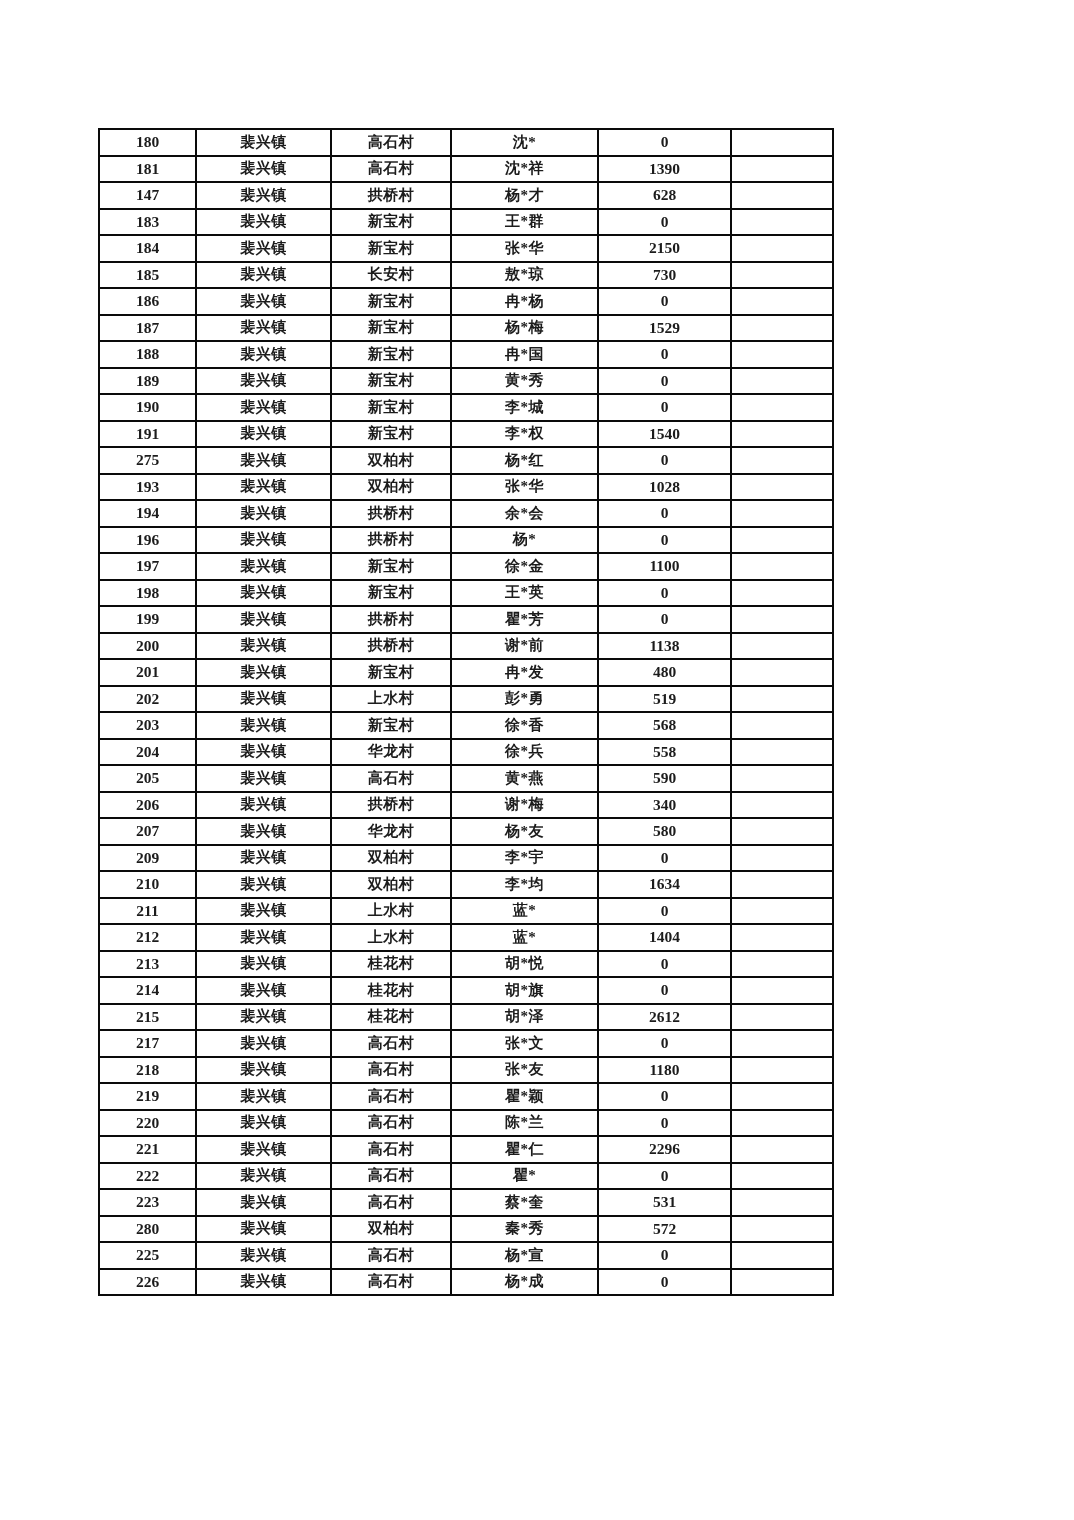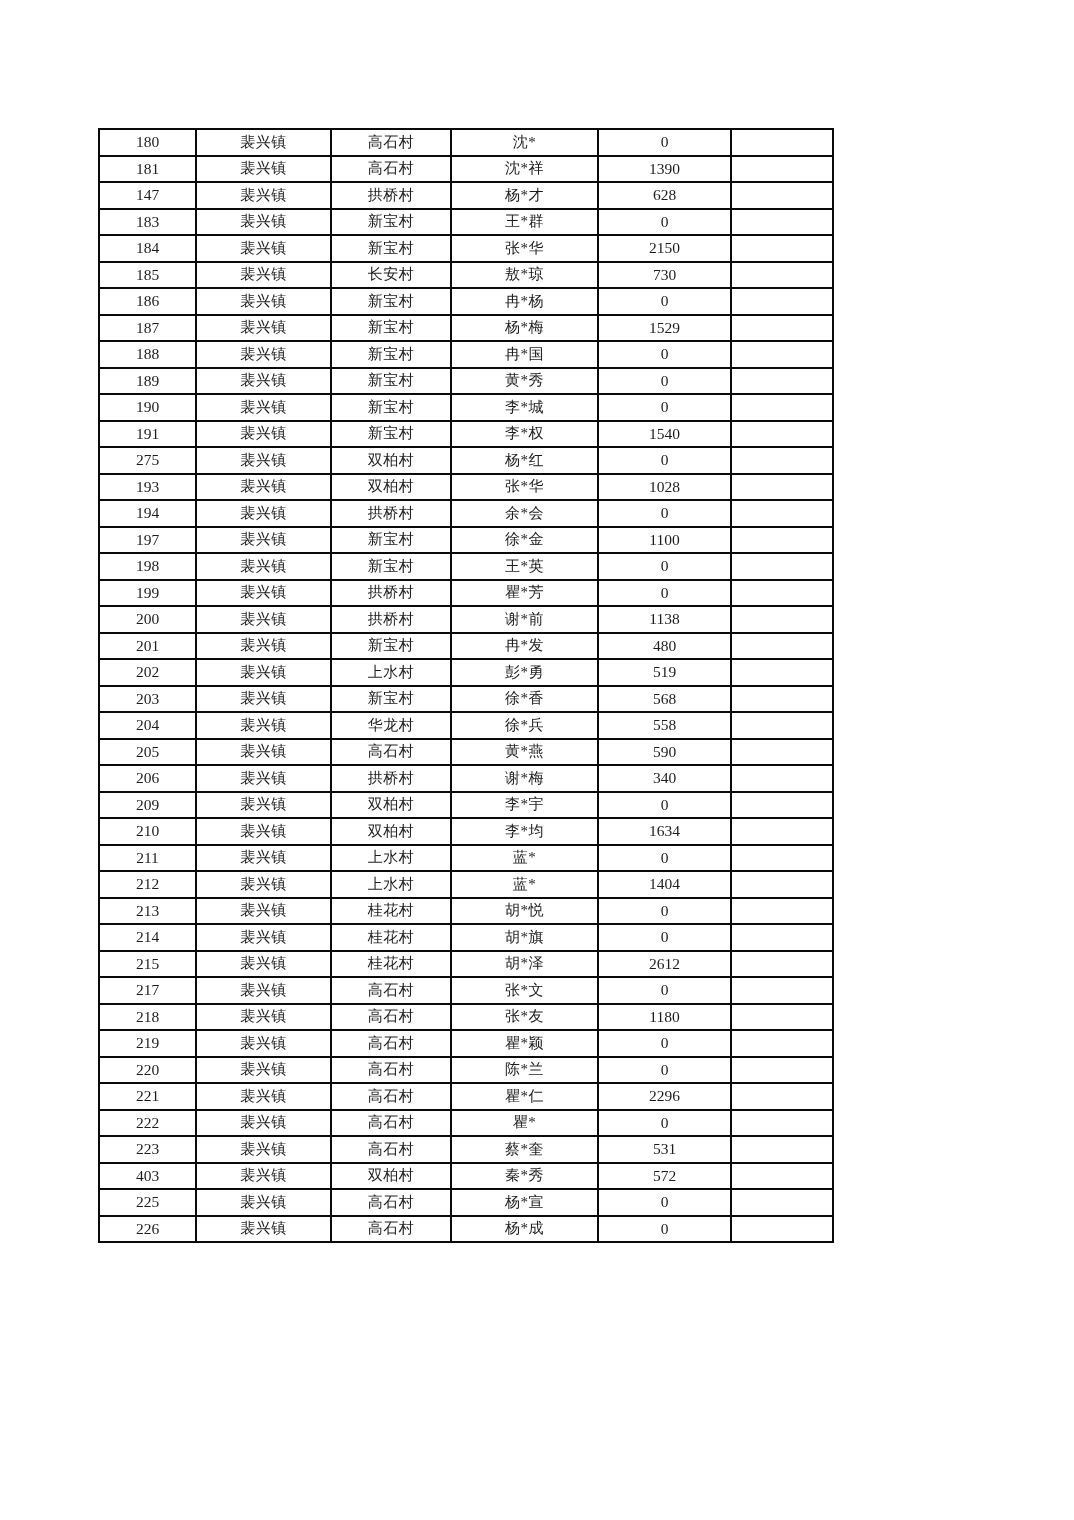--- a/index.html
+++ b/index.html
@@ -7,20 +7,21 @@
     padding: 0;
     background: #ffffff;
   }
   .page {
     position: relative;
     width: 1074px;
     height: 1520px;
     background: #ffffff;
     overflow: hidden;
     font-family: "Liberation Serif", "DejaVu Serif", serif;
+    font-weight: bold;
   }
   table.data-table {
     position: absolute;
     left: 98px;
     top: 128px;
     width: 734px;
     border-collapse: collapse;
     table-layout: fixed;
     border: 2.5px solid #0a0a0a;
   }
@@ -169,20 +170,28 @@
         </tr>
         <tr>
           <td class="num">194</td>
           <td>裴兴镇</td>
           <td>拱桥村</td>
           <td>余*会</td>
           <td class="num">0</td>
           <td></td>
         </tr>
         <tr>
+          <td class="num">196</td>
+          <td>裴兴镇</td>
+          <td>拱桥村</td>
+          <td>杨*</td>
+          <td class="num">0</td>
+          <td></td>
+        </tr>
+        <tr>
           <td class="num">197</td>
           <td>裴兴镇</td>
           <td>新宝村</td>
           <td>徐*金</td>
           <td class="num">1100</td>
           <td></td>
         </tr>
         <tr>
           <td class="num">198</td>
           <td>裴兴镇</td>
@@ -249,20 +258,28 @@
         </tr>
         <tr>
           <td class="num">206</td>
           <td>裴兴镇</td>
           <td>拱桥村</td>
           <td>谢*梅</td>
           <td class="num">340</td>
           <td></td>
         </tr>
         <tr>
+          <td class="num">207</td>
+          <td>裴兴镇</td>
+          <td>华龙村</td>
+          <td>杨*友</td>
+          <td class="num">580</td>
+          <td></td>
+        </tr>
+        <tr>
           <td class="num">209</td>
           <td>裴兴镇</td>
           <td>双柏村</td>
           <td>李*宇</td>
           <td class="num">0</td>
           <td></td>
         </tr>
         <tr>
           <td class="num">210</td>
           <td>裴兴镇</td>
@@ -361,21 +378,21 @@
         </tr>
         <tr>
           <td class="num">223</td>
           <td>裴兴镇</td>
           <td>高石村</td>
           <td>蔡*奎</td>
           <td class="num">531</td>
           <td></td>
         </tr>
         <tr>
-          <td class="num">403</td>
+          <td class="num">280</td>
           <td>裴兴镇</td>
           <td>双柏村</td>
           <td>秦*秀</td>
           <td class="num">572</td>
           <td></td>
         </tr>
         <tr>
           <td class="num">225</td>
           <td>裴兴镇</td>
           <td>高石村</td>

